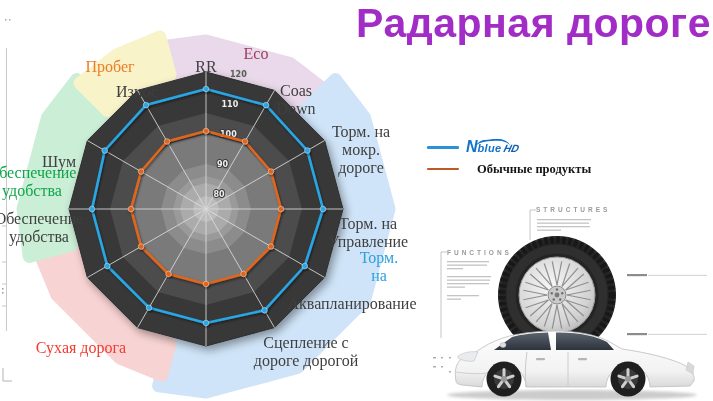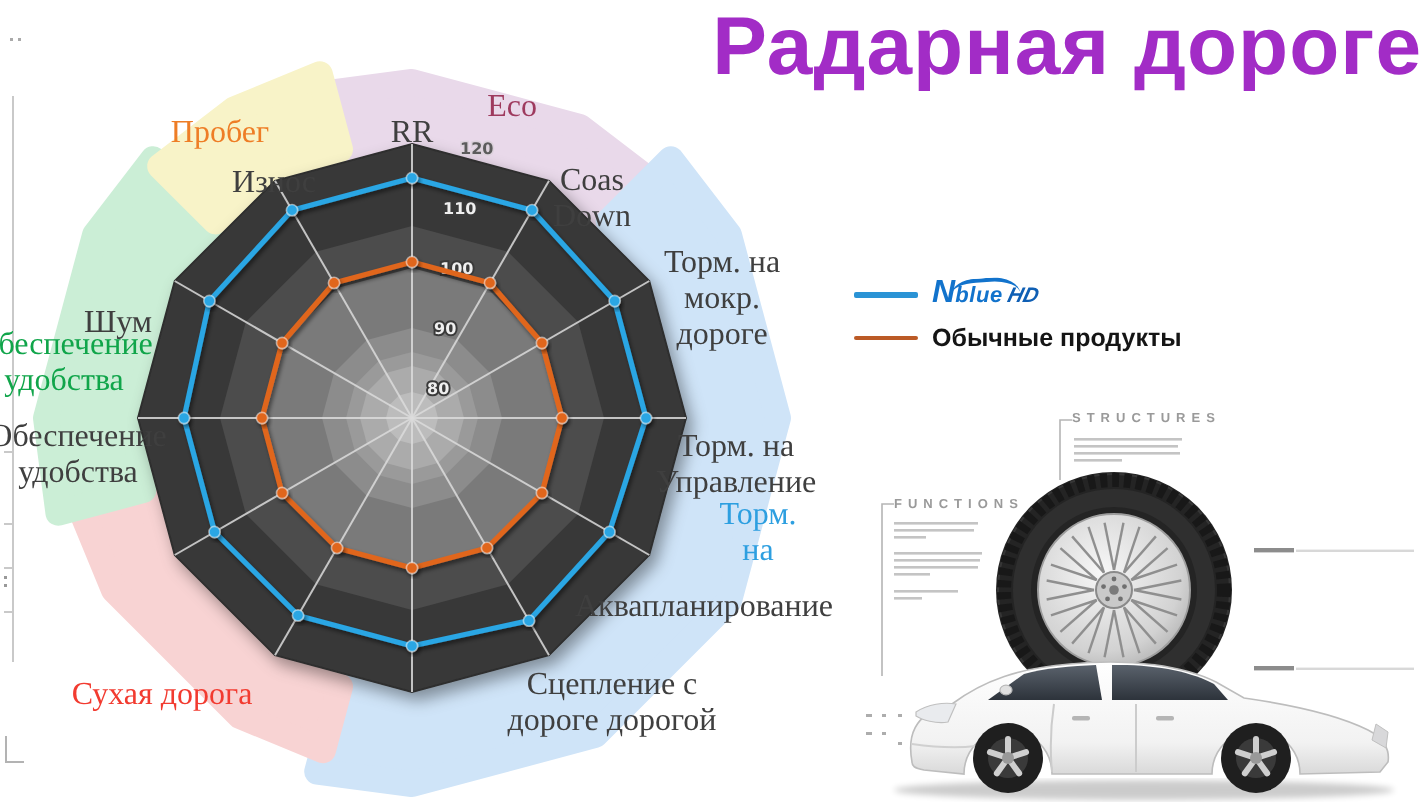--- a/index.html
+++ b/index.html
@@ -17,21 +17,21 @@
   #radar-svg { position:absolute; left:0; top:0; }
   #radar-labels { position:absolute; left:0; top:0; width:100%; height:100%; pointer-events:none; }
   .axis-label {
     position:absolute; transform:translate(-50%,-50%);
     font-family:"Liberation Serif", serif; font-size:16px; line-height:1.12;
     color:#3f3f3f; text-align:center; white-space:pre-line;
   }
   .legend { position:absolute; left:427px; top:139px; }
   .legend-row { display:flex; align-items:center; height:16px; margin-bottom:6px; }
   .legend-line { display:inline-block; width:32px; height:3px; border-radius:1px; margin-right:7px; }
-  .legend-text { font-family:Liberation Sans, sans-serif; font-size:12.5px; font-weight:700; color:#151515; }
+  .legend-text { font-family:Liberation Serif, serif; font-size:12.5px; font-weight:700; color:#151515;margin-left:11px; }
   .nblue-logo { font-style:italic; font-weight:bold; color:#1273cc; white-space:nowrap; position:relative; }
   .lg-n { font-size:16px; }
   .lg-blue { font-size:11px; letter-spacing:0.3px; position:relative; }
   .lg-blue::before {
     content:""; position:absolute; left:-2px; top:-3px; width:34px; height:7px;
     border-top:2.5px solid #1273cc; border-radius:50% 60% 0 0 / 100% 140% 0 0;
     transform:rotate(-4deg);
   }
   .lg-hd { font-size:10.5px; transform:skewX(-14deg); display:inline-block; margin-left:3px; color:#0f5fb4; }
   .promo { position:absolute; left:415px; top:190px; width:298px; height:211px; }

